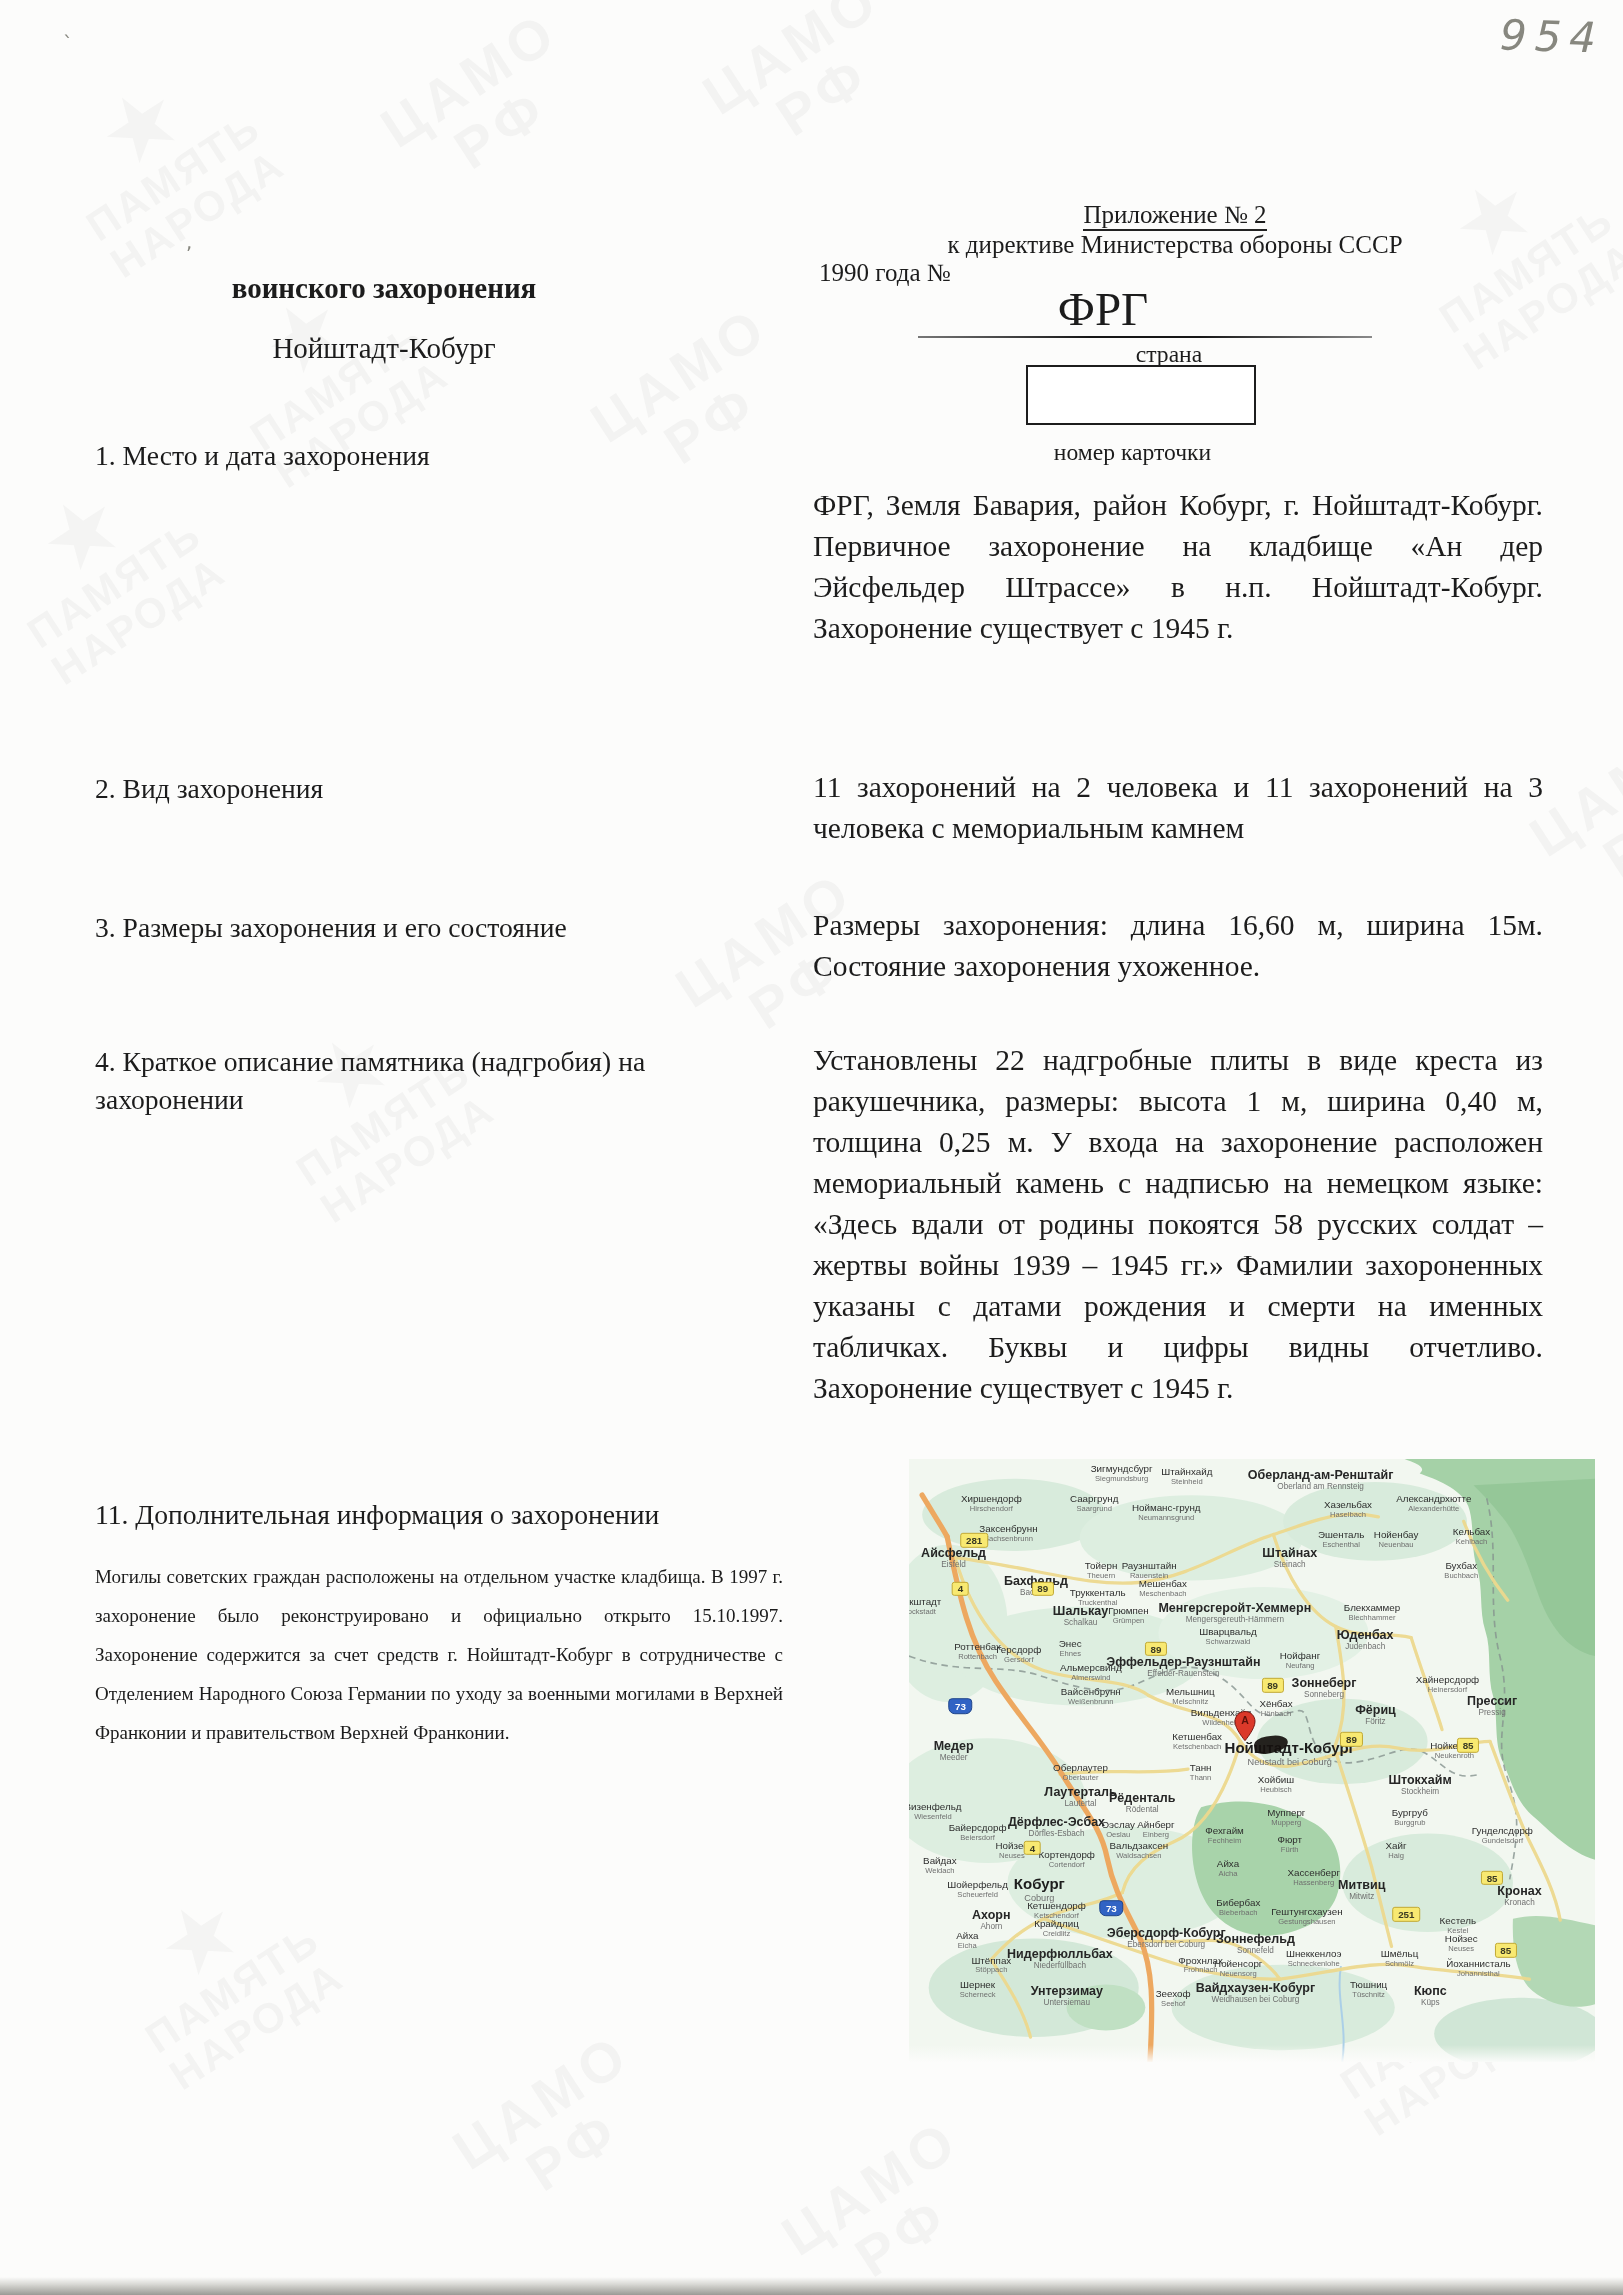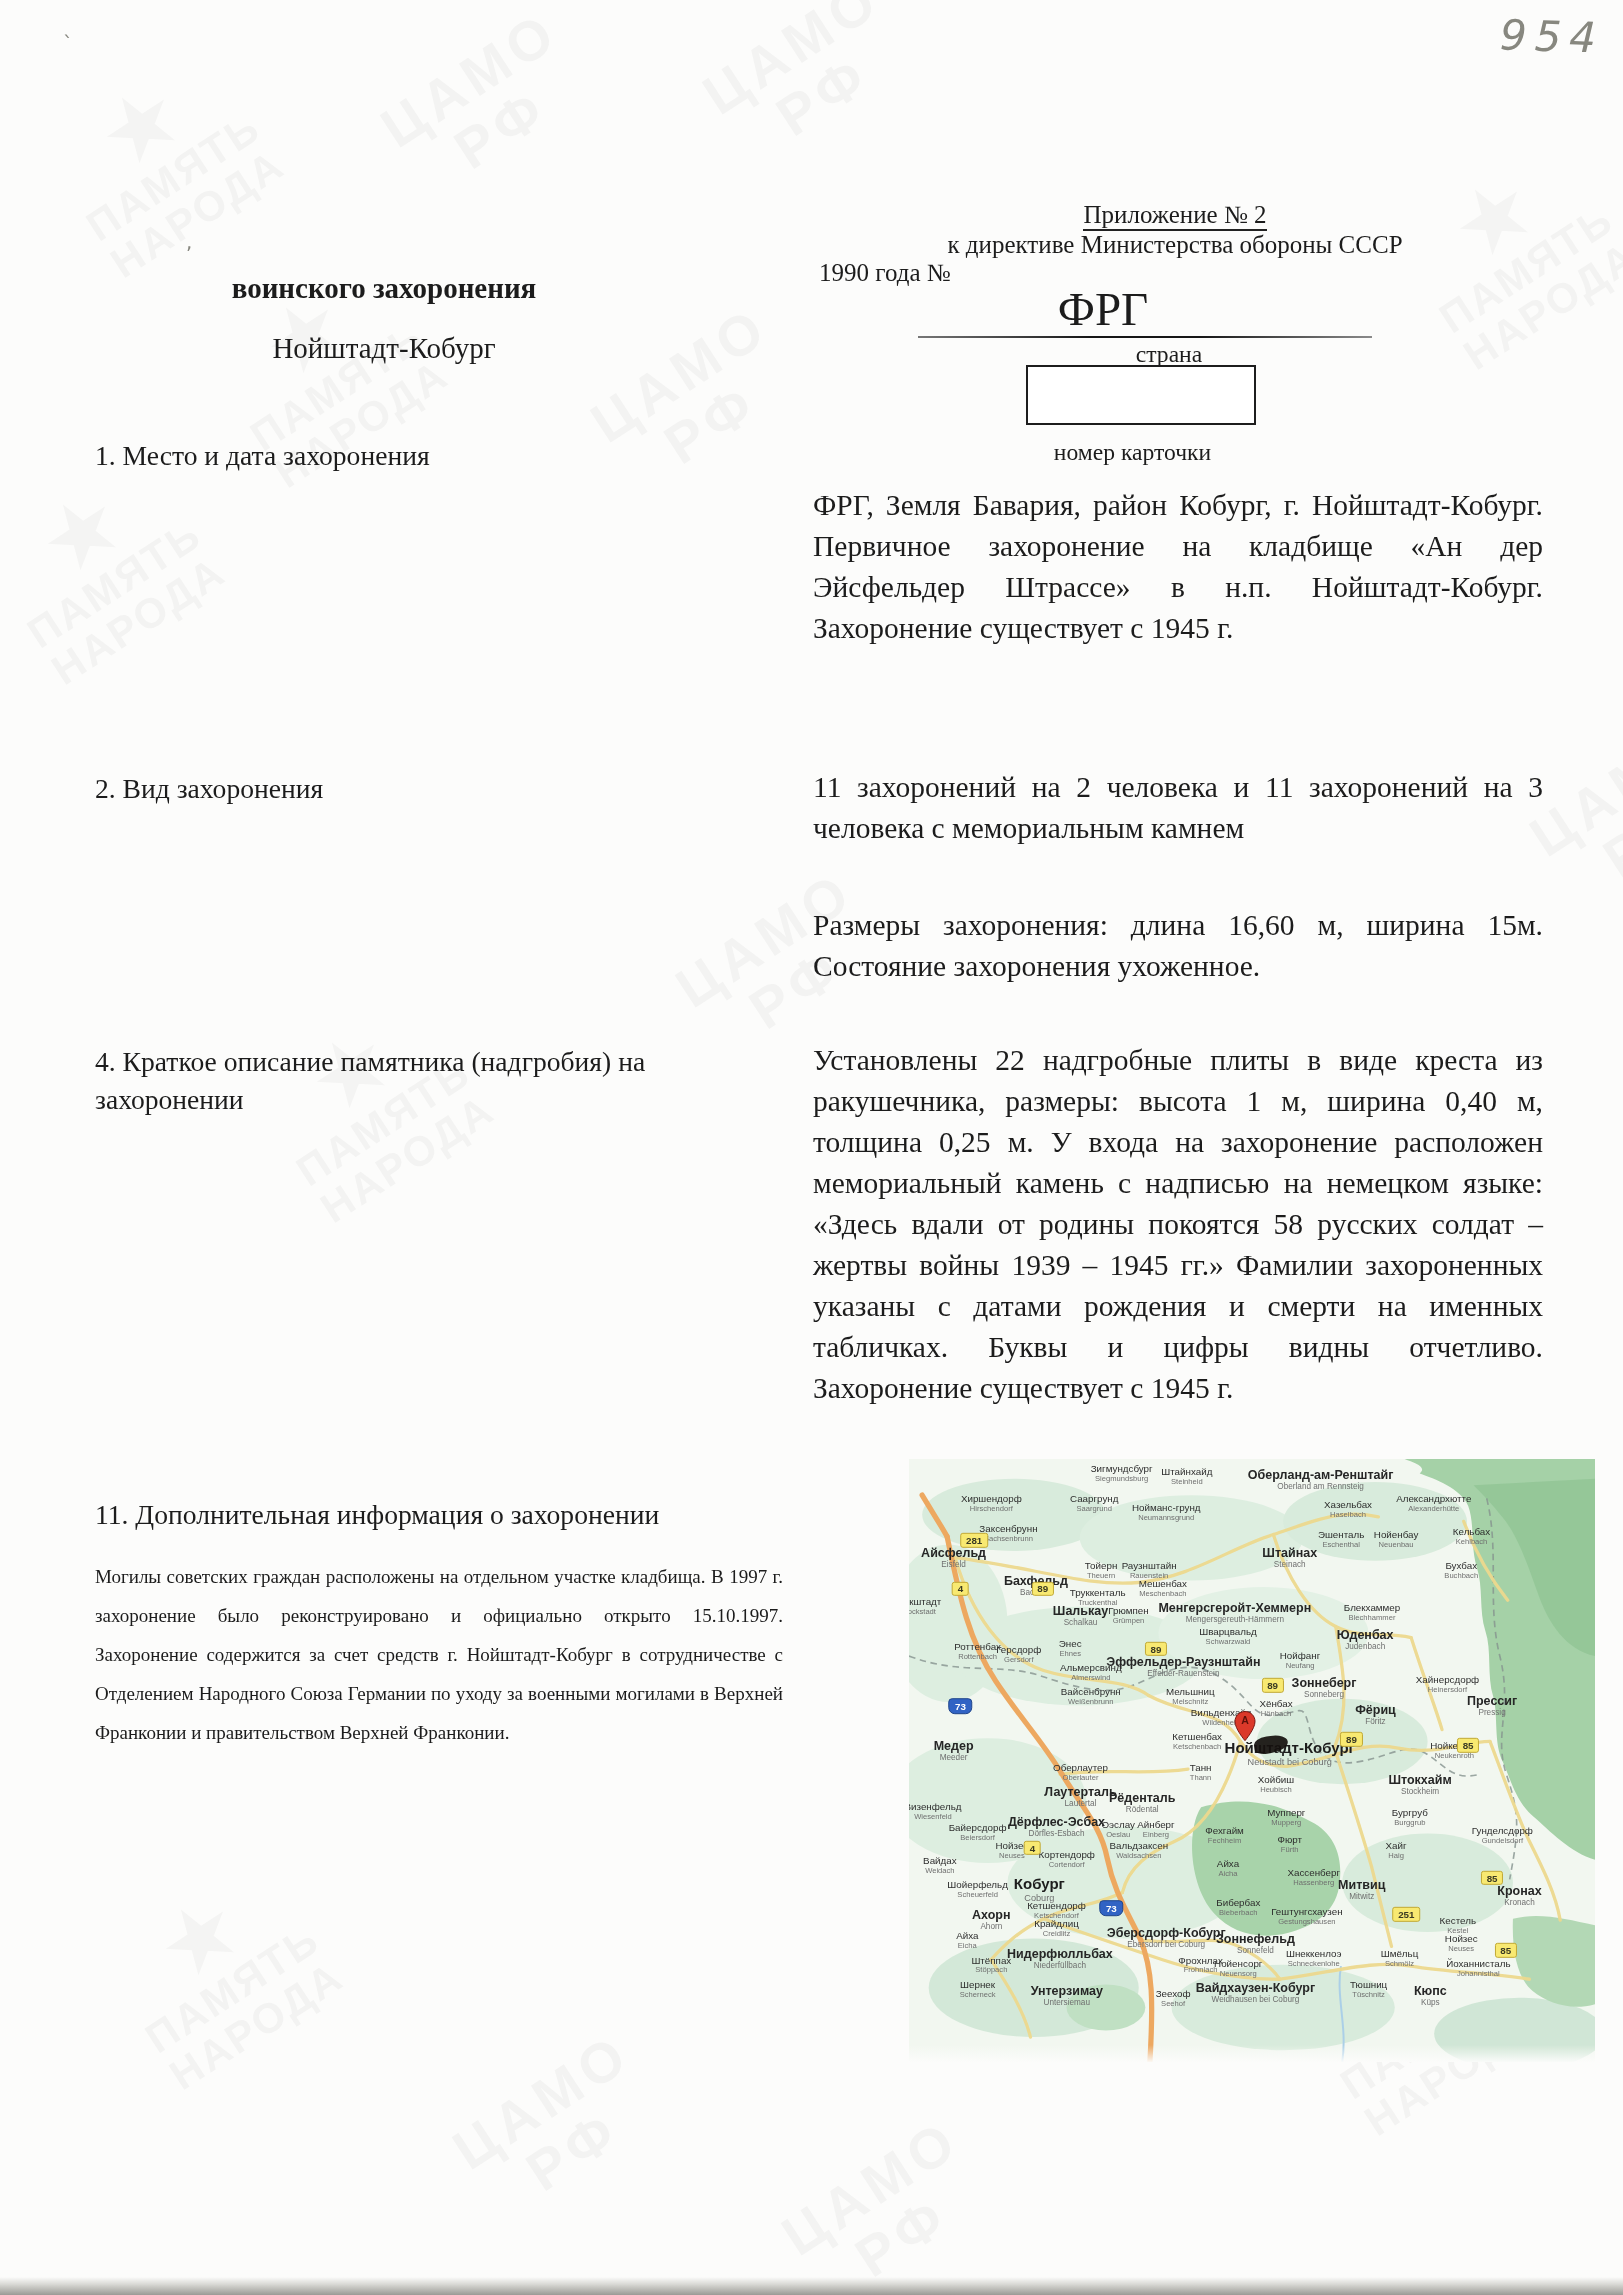--- a/index.html
+++ b/index.html
@@ -105,20 +105,21 @@
   <div class="country-caption">страна</div>
   <div class="card-box"></div>
   <div class="cardnum-caption">номер карточки</div>
 
   <div class="slabel" style="top:437px;">1. Место и дата захоронения</div>
   <div class="svalue" style="top:485px;">ФРГ, Земля Бавария, район Кобург, г. Нойштадт-Кобург. Первичное захоронение на кладбище «Ан дер Эйсфельдер Штрассе» в н.п. Нойштадт-Кобург. Захоронение существует с 1945 г.</div>
 
   <div class="slabel" style="top:770px;">2. Вид захоронения</div>
   <div class="svalue" style="top:767px;">11 захоронений на 2 человека и 11 захоронений на 3 человека с мемориальным камнем</div>
 
+  <div class="slabel" style="top:909px;">3. Размеры захоронения и его состояние</div>
   <div class="svalue" style="top:905px;">Размеры захоронения: длина 16,60 м, ширина 15м. Состояние захоронения ухоженное.</div>
 
   <div class="slabel" style="top:1043px;width:657px;">4. Краткое описание памятника (надгробия) на захоронении</div>
   <div class="svalue" style="top:1040px;">Установлены 22 надгробные плиты в виде креста из ракушечника, размеры: высота 1 м, ширина 0,40 м, толщина 0,25 м. У входа на захоронение расположен мемориальный камень с надписью на немецком языке: «Здесь вдали от родины покоятся 58 русских солдат – жертвы войны 1939 – 1945 гг.» Фамилии захороненных указаны с датами рождения и смерти на именных табличках. Буквы и цифры видны отчетливо. Захоронение существует с 1945 г.</div>
 
   <div class="slabel" style="top:1496px;width:696px;">11. Дополнительная информация о захоронении</div>
   <div class="para" style="top:1557px;">Могилы советских граждан расположены на отдельном участке кладбища. В 1997 г. захоронение было реконструировано и официально открыто 15.10.1997. Захоронение содержится за счет средств г. Нойштадт-Кобург в сотрудничестве с Отделением Народного Союза Германии по уходу за военными могилами в Верхней Франконии и правительством Верхней Франконии.</div>
 
   <div class="map">
     <svg viewBox="0 0 1045 918" preserveAspectRatio="none">

